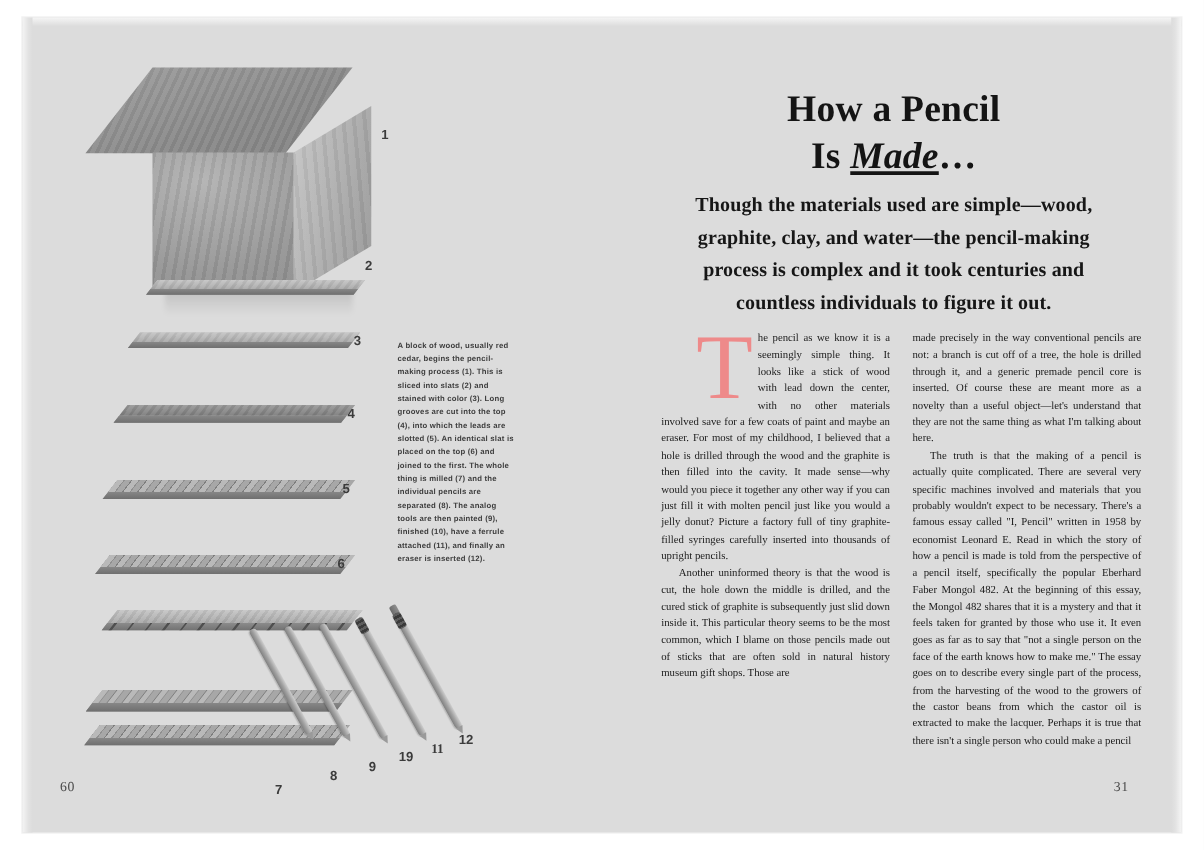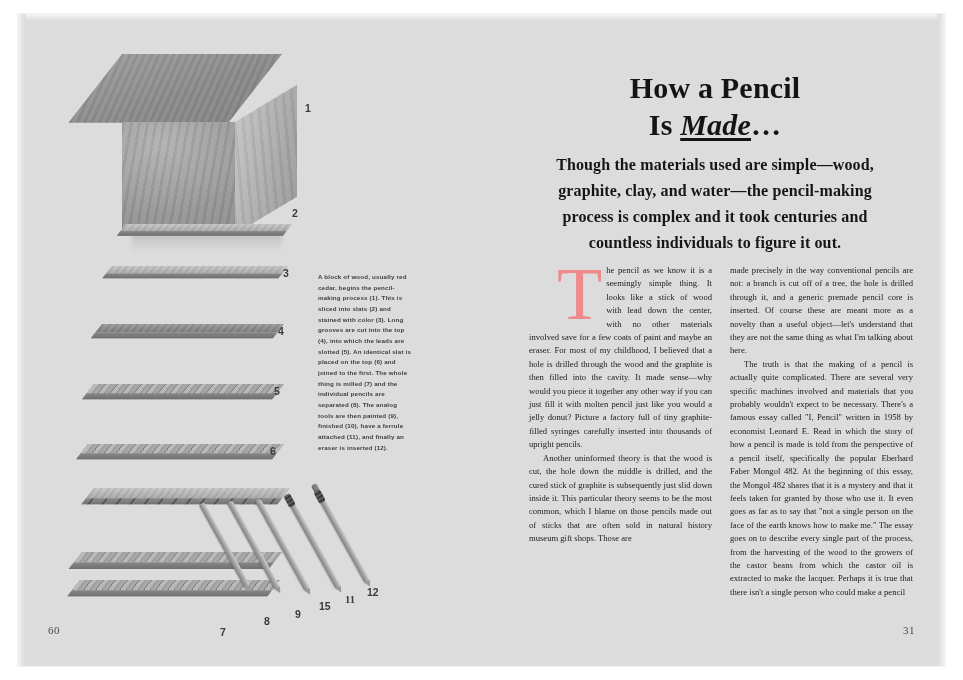--- a/index.html
+++ b/index.html
@@ -47,21 +47,21 @@
   
   .folio {
     position: absolute;
     bottom: 30px;
     font-family: "Liberation Serif", serif;
     font-size: 11px;
     color: #4a4a4a;
     letter-spacing: .5px;
   }
   .folio-left  { left: 30px; }
-  .folio-right { right: 30px; }
+  .folio-right { right: 42px; }
 
   
   .illus {
     position: absolute;
     left: 62px;
     top: 18px;
     width: 290px;
     height: 600px;
   }
 
@@ -333,21 +333,21 @@
 
       <div class="dnum" style="left:225px;top:70px;">1</div>
       <div class="dnum" style="left:212px;top:175px;">2</div>
       <div class="dnum" style="left:203px;top:235px;">3</div>
       <div class="dnum" style="left:198px;top:293px;">4</div>
       <div class="dnum" style="left:194px;top:353px;">5</div>
       <div class="dnum" style="left:190px;top:413px;">6</div>
       <div class="dnum" style="left:140px;top:594px;">7</div>
       <div class="dnum" style="left:184px;top:583px;">8</div>
       <div class="dnum" style="left:215px;top:576px;">9</div>
-      <div class="dnum" style="left:239px;top:568px;">15</div>
+      <div class="dnum" style="left:239px;top:568px;">19</div>
       <div class="dnum" style="left:265px;top:562px;font-family:Liberation Serif, serif;">11</div>
       <div class="dnum" style="left:287px;top:554px;">12</div>
     </div>
 
     <div class="caption">A block of wood, usually red cedar, begins the pencil-making process (1). This is sliced into slats (2) and stained with color (3). Long grooves are cut into the top (4), into which the leads are slotted (5). An identical slat is placed on the top (6) and joined to the first. The whole thing is milled (7) and the individual pencils are separated (8). The analog tools are then painted (9), finished (10), have a ferrule attached (11), and finally an eraser is inserted (12).</div>
 
     <div class="folio folio-left">60</div>
   </div>
 
   <div class="page page-right">

